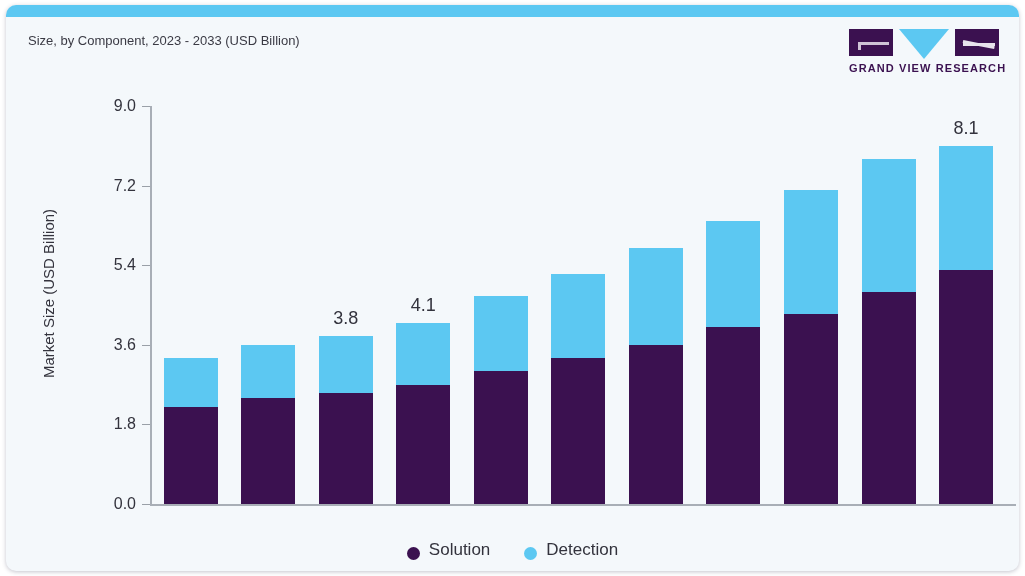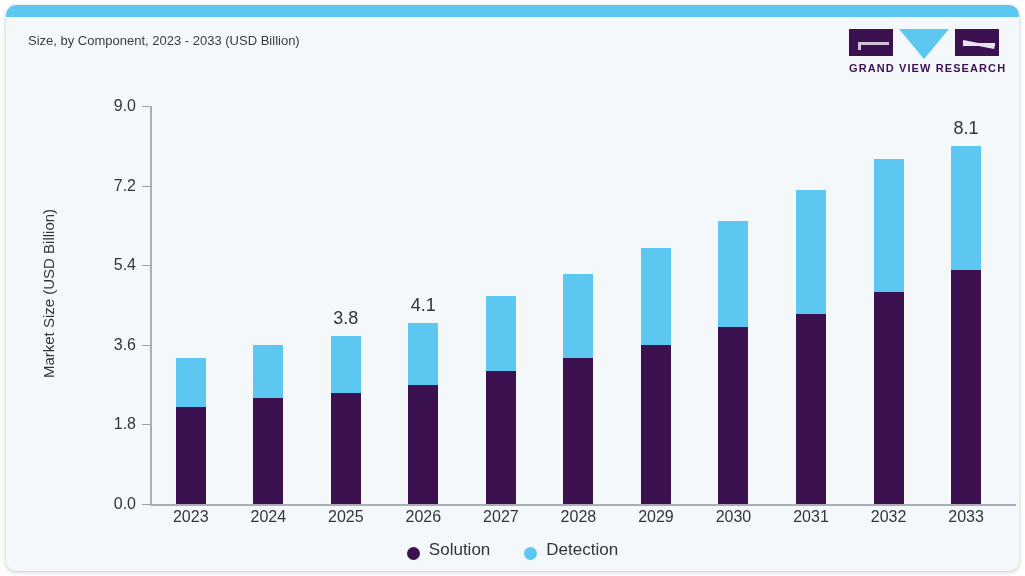--- a/index.html
+++ b/index.html
@@ -205,21 +205,21 @@
     position: relative;
     width: 7.3%;
     height: 100%;
     display: flex;
     flex-direction: column;
     justify-content: flex-end;
     align-items: center;
   }
   .bar-stack {
     position: relative;
-    width: 30px;
+    width: 54px;
     display: flex;
     flex-direction: column;
     justify-content: flex-end;
   }
   .seg-services { background: #5cc8f2; }
   .seg-solution { background: #3b1150; }
   .bar-label {
     position: absolute;
     bottom: 100%;
     left: 50%;
@@ -372,33 +372,20 @@
             </div>
           </div>
           <div class="bar-col">
             <div class="bar-stack">
               <div class="seg-services" style="height: 123.822px; background: rgb(92, 200, 242);"></div>
               <div class="seg-solution" style="height: 234.378px; background: rgb(59, 17, 80);"></div>
               <div class="bar-label">8.1</div>
             </div>
           </div>
         </div>
-      <div class="xticks">
-          <div class="xtick">2023</div>
-          <div class="xtick">2024</div>
-          <div class="xtick">2025</div>
-          <div class="xtick">2026</div>
-          <div class="xtick">2027</div>
-          <div class="xtick">2028</div>
-          <div class="xtick">2029</div>
-          <div class="xtick">2030</div>
-          <div class="xtick">2031</div>
-          <div class="xtick">2032</div>
-          <div class="xtick">2033</div>
-        </div>
     </div>
 
     <div class="legend">
         <div class="legend-item">
           <span class="legend-dot" style="background: rgb(59, 17, 80);"></span>
           <span class="legend-text">Solution</span>
         </div>
         <div class="legend-item">
           <span class="legend-dot" style="background: rgb(92, 200, 242);"></span>
           <span class="legend-text">Detection</span>

